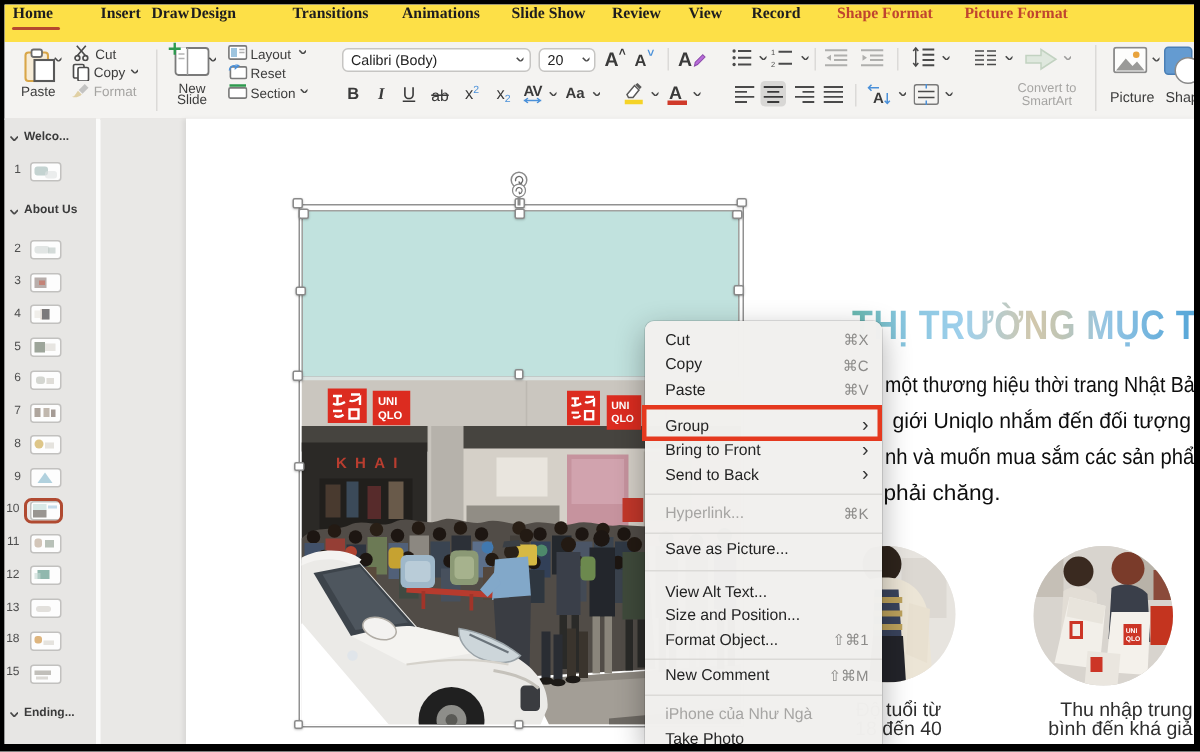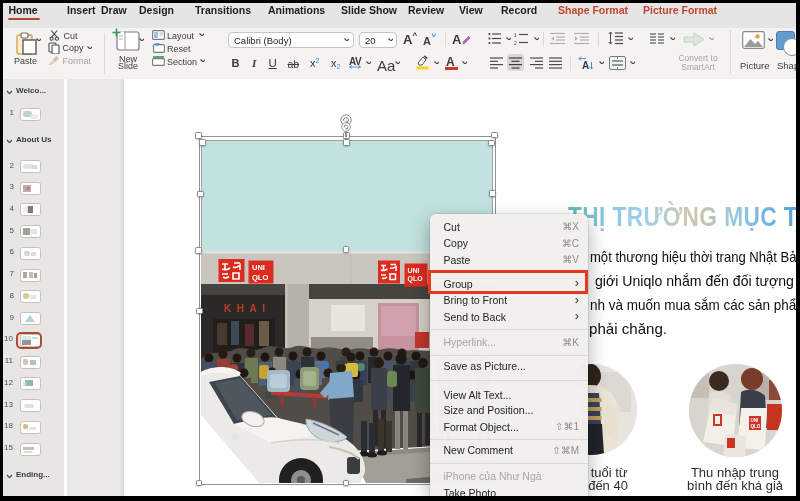--- a/index.html
+++ b/index.html
@@ -1,20 +1,20 @@
 <!DOCTYPE html>
 <html><head>
 <meta charset="utf-8">
 <style>
   html,body{margin:0;padding:0;}
   body{width:800px;height:501px;background:#000;overflow:hidden;position:relative;
        font-family:"Liberation Sans",sans-serif;}
   #win{position:absolute;left:3px;top:3px;width:792.5px;height:493px;background:#ffffff;overflow:hidden;}
   
-  #menubar{position:absolute;left:0;top:0;width:100%;height:25px;background:#e5e5e5;}
+  #menubar{position:absolute;left:0;top:0;width:100%;height:25px;background:#fde047;font-family:Liberation Serif, serif;}
   .mi{position:absolute;top:1px;font-size:10.5px;font-weight:bold;color:#1d1d1f;}
   .mired{color:#c0452f;}
   #homeu{position:absolute;left:5px;top:14.5px;width:32px;height:2.5px;background:#b5492e;border-radius:2px;}
   
   #ribbon{position:absolute;left:0;top:25px;width:100%;height:50.5px;background:#f4f3f1;border-bottom:1px solid #dddcda;}
   .rlabel{position:absolute;font-size:9px;color:#3c3c3c;}
   .rgray{color:#a5a4a2;}
   .rsep{position:absolute;width:1px;background:#dbdad8;top:5px;height:41px;}
   .chev{position:absolute;width:5px;height:3px;}
   .ddbox{position:absolute;background:#fff;border:1px solid #c6c5c3;border-radius:4px;box-sizing:border-box;}
@@ -51,21 +51,21 @@
   #redbox{position:absolute;left:425px;top:267px;width:154px;height:18px;border:3.5px solid #e5391f;z-index:30;}
 </style>
 </head>
 <body>
 <div id="win">
 
   <div id="menubar">
     <span class="mi" style="left:5.5px">Home</span>
     <span class="mi" style="left:64px">Insert</span>
     <span class="mi" style="left:98px">Draw</span>
-    <span class="mi" style="left:136px">Design</span>
+    <span class="mi" style="left:124px">Design</span>
     <span class="mi" style="left:192px">Transitions</span>
     <span class="mi" style="left:265px">Animations</span>
     <span class="mi" style="left:338px">Slide Show</span>
     <span class="mi" style="left:405px">Review</span>
     <span class="mi" style="left:456px">View</span>
     <span class="mi" style="left:498px">Record</span>
     <span class="mi mired" style="left:555px">Shape Format</span>
     <span class="mi mired" style="left:640px">Picture Format</span>
     <div id="homeu"></div>
   </div>
@@ -165,21 +165,21 @@
     <div class="rbtn" style="left:284.5px;top:29.5px;text-decoration:line-through;font-weight:normal;font-size:10.5px">ab</div>
     <div class="rbtn" style="left:307px;top:29px;font-weight:normal;font-size:11px">x<span style="font-size:7px;vertical-align:4px;color:#4a90d9">2</span></div>
     <div class="rbtn" style="left:328px;top:29px;font-weight:normal;font-size:11px">x<span style="font-size:7px;vertical-align:-2px;color:#4a90d9">2</span></div>
     <div class="rbtn" style="left:346px;top:28px;font-weight:bold;font-size:10px;letter-spacing:-0.5px">AV</div>
     <svg style="position:absolute;left:346px;top:37px" width="12" height="4" viewBox="0 0 12 4">
         <path d="M0,2 L12,2 M3,0.3 L0.8,2 L3,3.7 M9,0.3 L11.2,2 L9,3.7" stroke="#4a90d9" stroke-width="0.9" fill="none"></path>
       </svg>
     <svg class="chev" style="left:363px;top:33px" width="6" height="4">
         <path d="M0.5,0.5 L3,3 L5.5,0.5" stroke="#4a4a4a" stroke-width="1.1" fill="none"></path>
       </svg>
-    <div class="rbtn" style="left:374px;top:28.5px;font-weight:normal;font-size:15px">Aa</div>
+    <div class="rbtn" style="left:374px;top:28.5px;font-weight:bold;font-size:10px">Aa</div>
     <svg class="chev" style="left:392px;top:33px" width="6" height="4">
         <path d="M0.5,0.5 L3,3 L5.5,0.5" stroke="#4a4a4a" stroke-width="1.1" fill="none"></path>
       </svg>
     <svg style="position:absolute;left:411px;top:27px" width="16" height="15" viewBox="0 0 16 15">
       <path d="M4,8 L9,2 L12,5 L8,10 L5,10 Z" fill="#fff" stroke="#5a5a5a" stroke-width="1"></path>
       <path d="M9.5,1.5 L11,0.3 L13.8,3 L12.5,4.5 Z" fill="#5a5a5a"></path>
       <rect x="2.5" y="11.5" width="12" height="3" fill="#f5d327"></rect>
     </svg>
     <svg class="chev" style="left:431px;top:33px" width="6" height="4">
         <path d="M0.5,0.5 L3,3 L5.5,0.5" stroke="#4a4a4a" stroke-width="1.1" fill="none"></path>
@@ -449,21 +449,21 @@
       <rect x="60" y="52" width="12" height="14" fill="#cc3526"></rect>
       <text x="61.5" y="58" font-size="4.5" fill="#fff" font-weight="bold" font-family="Liberation Sans">UNI</text>
       <text x="61.5" y="63.5" font-size="4.5" fill="#fff" font-weight="bold" font-family="Liberation Sans">QLO</text>
       <path d="M36,70 L58,72 L56,93 L34,93 Z" fill="#eae6df"></path>
       <rect x="38" y="74" width="8" height="10" fill="#cc3526"></rect>
       <rect x="78" y="40" width="15" height="26" fill="#c4341f"></rect>
       <rect x="80" y="16" width="13" height="20" fill="#8a4a3a"></rect>
     </svg>
   </div>
   <div class="cap" style="left:536px;top:462.5px;">Độ tuổi từ<br>18 đến 40</div>
-  <div class="cap" style="left:672px;top:462.5px;">Thu nhập trung<br>bình đến khá giả</div>
+  <div class="cap" style="left:672px;top:462.5px;text-align:right;">Thu nhập trung<br>bình đến khá giả</div>
 
   <div id="grpoutline"></div>
   <div id="tealrect"></div>
   <svg style="position:absolute;left:198px;top:248px;filter:blur(0.45px) saturate(0.92)" width="293" height="232" viewBox="0 0 293 232">
     <rect x="0" y="0" width="293" height="50" fill="#cac6be"></rect>
     <rect x="0" y="0" width="293" height="2.5" fill="#dae3e1"></rect>
     <line x1="150" y1="3" x2="150" y2="34" stroke="#bdb9b1" stroke-width="1"></line>
     <line x1="243" y1="3" x2="243" y2="34" stroke="#bdb9b1" stroke-width="1"></line>
     <rect x="0" y="33" width="293" height="17" fill="#46443f"></rect>
     <rect x="107" y="48" width="186" height="65" fill="#d5d0c7"></rect>

